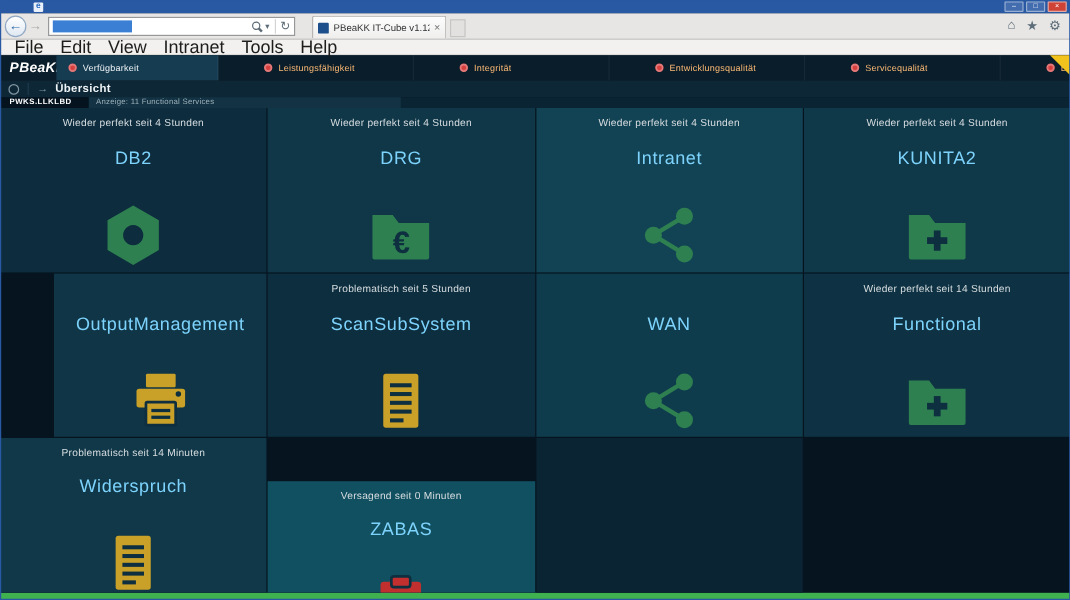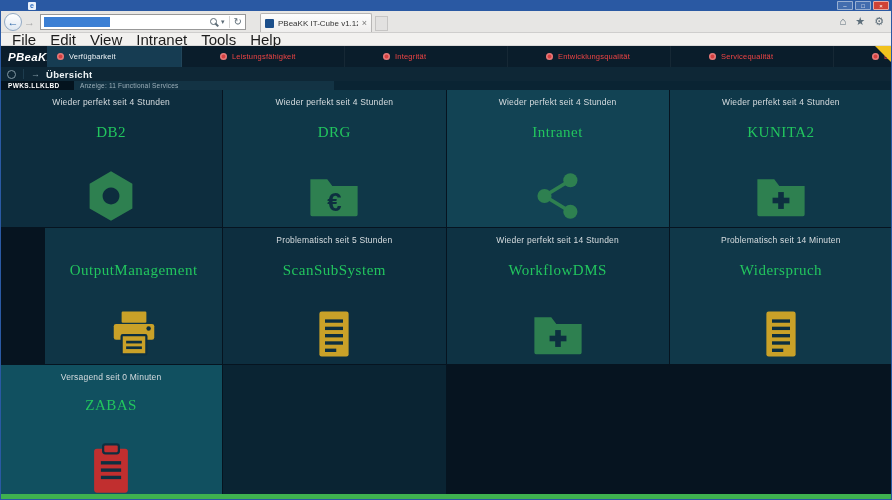--- a/index.html
+++ b/index.html
@@ -51,21 +51,21 @@
   
   .menubar { height:13px; background:#f2f1ef; border-bottom:1px solid #dcdbda; display:flex; align-items:center; padding-left:5px; }
   .menu-item { font-size:15px; color:#1d1d1d; padding:0 7px; }
 
   
   .app-header { height:21px; background:#0a1d2b; display:flex; align-items:stretch; }
   .logo { width:47px; display:flex; align-items:center; padding-left:8px; color:#ffffff;
     font-size:11.5px; font-weight:bold; letter-spacing:0.3px; font-style:italic; }
   .nav-tabs { display:flex; flex:1;gap:28px; }
   .nav-tab { width:135px; display:flex; align-items:center; gap:5px; padding-left:10px;
-    border-right:1px solid rgba(255,255,255,0.05); color:#ef4444; }
+    border-right:1px solid rgba(255,255,255,0.05); color:#fdba74; }
   .nav-tab.active { background:#163c52; color:#eef3f6; }
   .tab-dot { width:7px; height:7px; border-radius:50%; background:#d84040; box-shadow:inset 0 0 0 1.5px rgba(255,255,255,0.3); flex:none; }
   .tab-label { font-size:7.5px; letter-spacing:0.2px; white-space:nowrap; overflow:hidden; }
   .corner-flag { position:absolute; top:46px; right:0; width:0; height:0; z-index:50;
     border-top:17px solid #f2c21d; border-left:17px solid transparent; }
 
   
   .breadcrumb-row { height:14px; background:#0e2736; display:flex; align-items:center; padding-left:7px; }
   .circle-icon { width:9px; height:9px; border:1.5px solid #8298a4; border-radius:50%; }
   .crumb-sep { width:1px; height:10px; background:#1d3c4e; margin:0 7px; }
@@ -77,21 +77,21 @@
   .env-badge { width:74px; background:#04131e; color:#ffffff; font-size:6.5px; font-weight:bold;
     display:flex; align-items:center; padding-left:8px; letter-spacing:0.4px; }
   .filter-strip { width:260px; background:#133344; color:#9db0ba; font-size:6.5px;
     display:flex; align-items:center; padding-left:6px; letter-spacing:0.2px; }
 
   
   .grid { height:404px; display:grid; grid-template-columns:repeat(4,1fr); grid-template-rows:137px 136px 1fr;
     gap:1px; background:#061420; overflow:hidden; }
   .tile { display:flex; flex-direction:column; align-items:center; padding-top:7px; overflow:hidden; }
   .tile-status { height:12px; font-size:8.5px; color:#d7dde0; letter-spacing:0.2px; }
-  .tile-name { margin-top:15px; font-size:15px; color:#22c55e; letter-spacing:0.5px;font-family:Liberation Serif, serif; }
+  .tile-name { margin-top:15px; font-size:15px; color:#7dd3fc; letter-spacing:0.5px; }
   .tile-icon { margin-top:28px; line-height:0; }
 
   
   .footer-bar { height:6px; background:#3fb14f; }
 </style>
 </head>
 <body>
 
 <div id="screen">
 
@@ -249,23 +249,37 @@
             <rect x="11" y="4" width="26" height="40" rx="2" fill="#c9a128"></rect>
             <g fill="#0d2f40">
               <rect x="16" y="11" width="16" height="3"></rect>
               <rect x="16" y="17.5" width="16" height="3"></rect>
               <rect x="16" y="24" width="16" height="3"></rect>
               <rect x="16" y="30.5" width="16" height="3"></rect>
               <rect x="16" y="37" width="10" height="3"></rect>
             </g>
           </svg></div>
       </div>
+      <div class="tile" style="background: rgb(15, 60, 76);">
+        <div class="tile-status"></div>
+        <div class="tile-name">WAN</div>
+        <div class="tile-icon"><svg width="54" height="54" viewBox="0 0 48 48" xmlns="http://www.w3.org/2000/svg">
+            <g stroke="#2e8050" stroke-width="3.2" fill="none">
+              <path d="M12 24 35 10M12 24l23 14"></path>
+            </g>
+            <g fill="#2e8050">
+              <circle cx="35" cy="10" r="6.3"></circle>
+              <circle cx="12" cy="24" r="6.3"></circle>
+              <circle cx="35" cy="38" r="6.3"></circle>
+            </g>
+          </svg></div>
+      </div>
       <div class="tile" style="background: rgb(14, 50, 67);">
         <div class="tile-status">Wieder perfekt seit 14 Stunden</div>
-        <div class="tile-name">WorkflowDMS</div>
+        <div class="tile-name">Functional</div>
         <div class="tile-icon"><svg width="54" height="54" viewBox="0 0 48 48" xmlns="http://www.w3.org/2000/svg">
             <path fill="#2e8050" d="M3 9h15l4.5 6H45v25.5a1.5 1.5 0 0 1-1.5 1.5h-39A1.5 1.5 0 0 1 3 40.5Z"></path>
             <g fill="#0d2f40">
               <rect x="21.5" y="20.5" width="5" height="15"></rect>
               <rect x="16.5" y="25.5" width="15" height="5"></rect>
             </g>
           </svg></div>
       </div>
       <div class="tile" style="background: rgb(16, 56, 73);">
         <div class="tile-status">Problematisch seit 14 Minuten</div>
@@ -274,21 +288,21 @@
             <rect x="11" y="4" width="26" height="40" rx="2" fill="#c9a128"></rect>
             <g fill="#0d2f40">
               <rect x="16" y="11" width="16" height="3"></rect>
               <rect x="16" y="17.5" width="16" height="3"></rect>
               <rect x="16" y="24" width="16" height="3"></rect>
               <rect x="16" y="30.5" width="16" height="3"></rect>
               <rect x="16" y="37" width="10" height="3"></rect>
             </g>
           </svg></div>
       </div>
-      <div class="tile" style="background: rgb(17, 80, 96);">
+      <div class="tile" style="background: rgb(17, 80, 96); margin-top: 36px;">
         <div class="tile-status">Versagend seit 0 Minuten</div>
         <div class="tile-name">ZABAS</div>
         <div class="tile-icon"><svg width="54" height="54" viewBox="0 0 48 48" xmlns="http://www.w3.org/2000/svg">
             <rect x="9" y="6" width="30" height="39" rx="2.5" fill="#c12f2f"></rect>
             <rect x="17" y="2" width="14" height="8" rx="2" fill="#c12f2f" stroke="#0d2f40" stroke-width="2"></rect>
             <g fill="#0d2f40">
               <rect x="15" y="17" width="18" height="3"></rect>
               <rect x="15" y="23.5" width="18" height="3"></rect>
               <rect x="15" y="30" width="18" height="3"></rect>
             </g>

